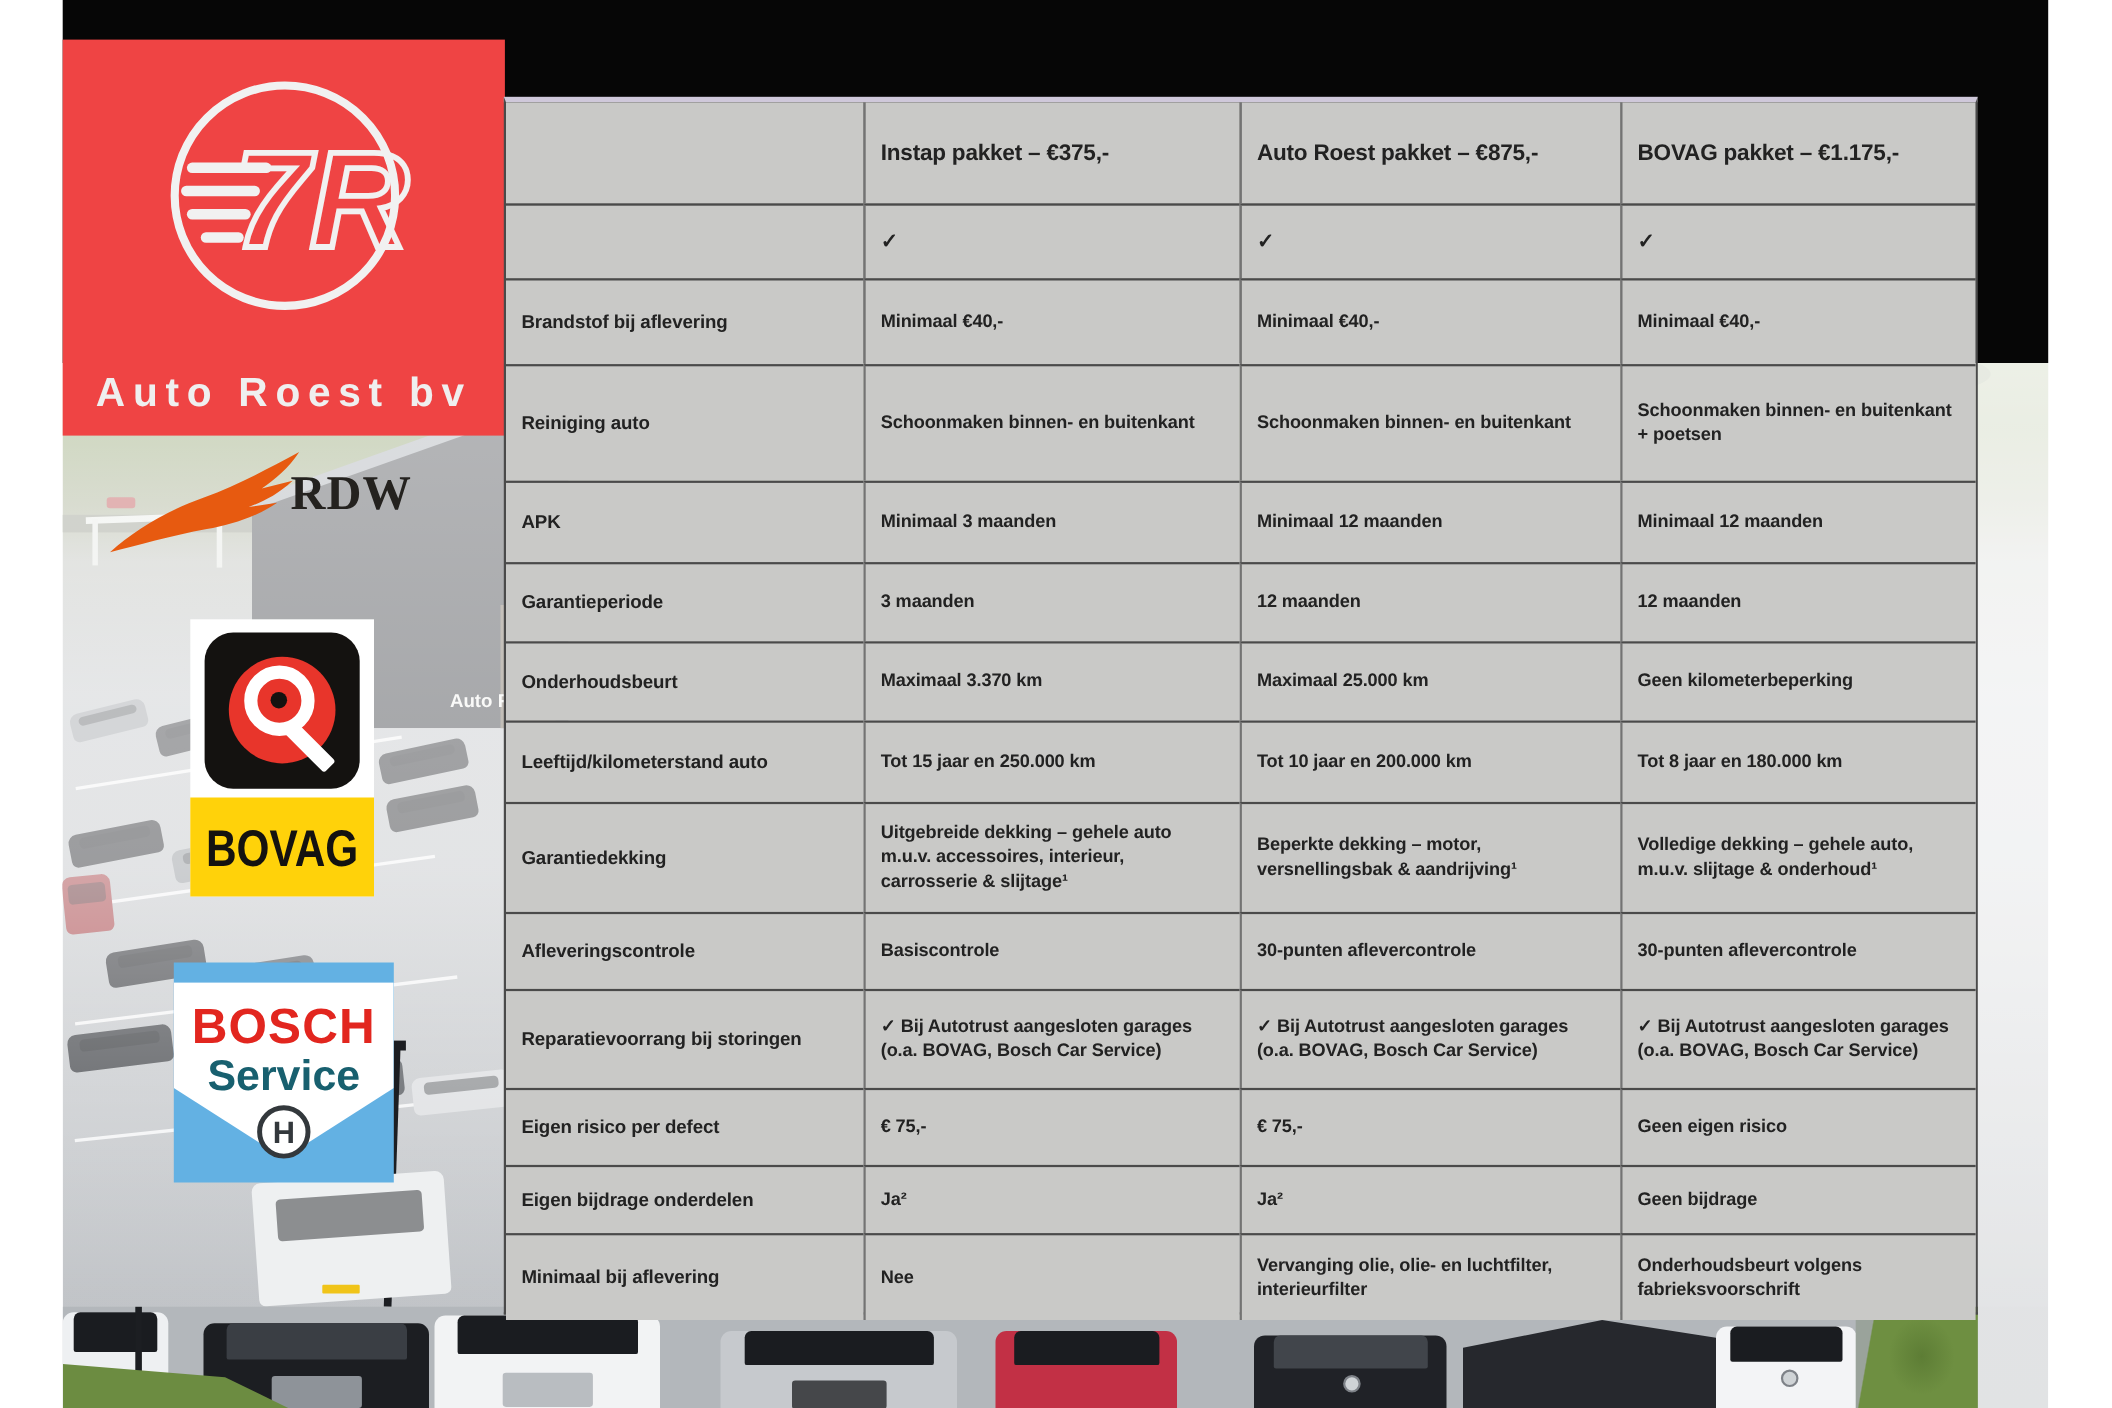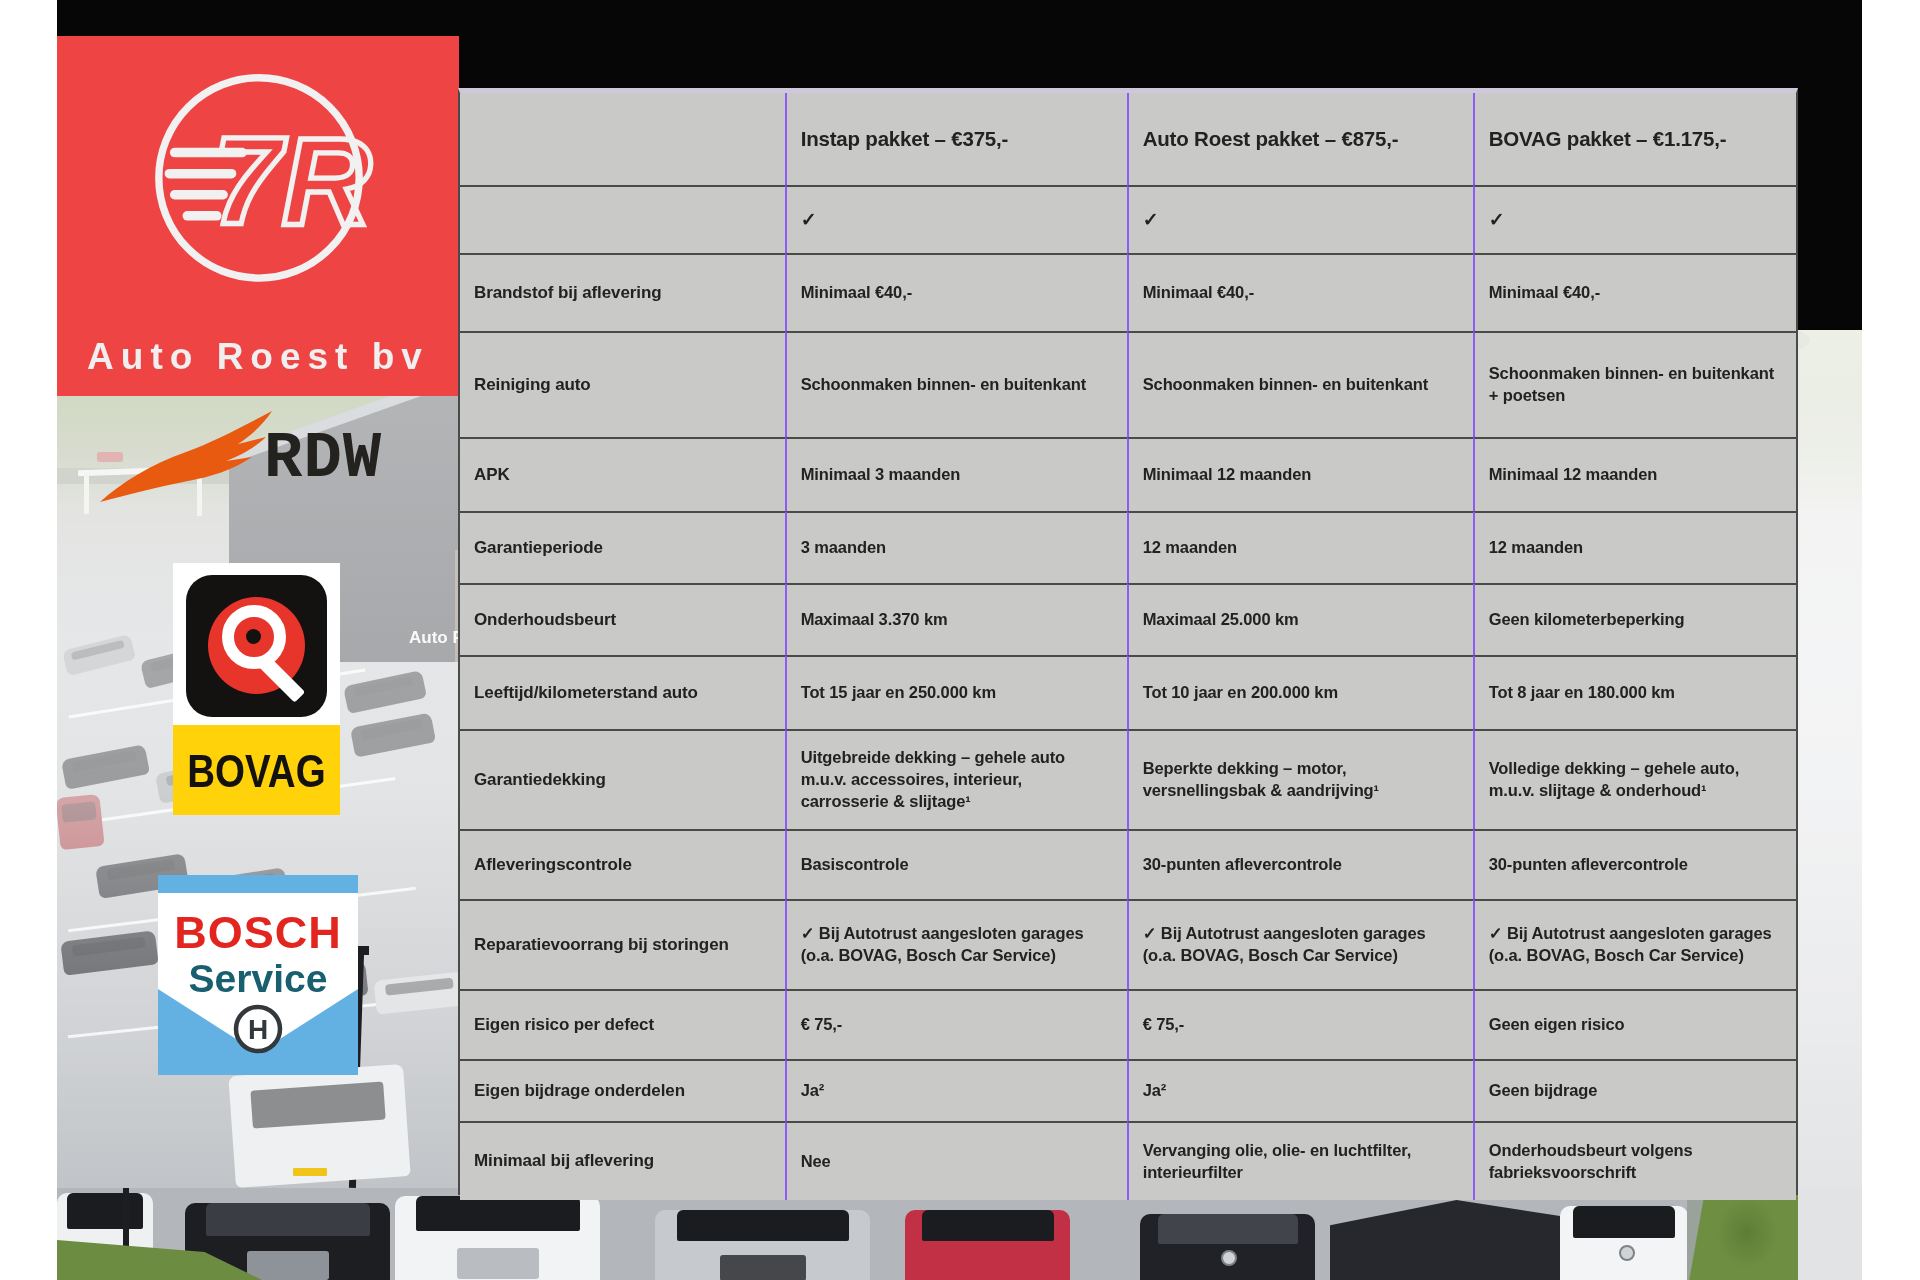--- a/index.html
+++ b/index.html
@@ -50,22 +50,22 @@
   .pole{position:absolute;background:#1c1e22;}
 
   
   .black-band{position:absolute;left:57px;top:0;width:1805px;height:330px;background:#060606;}
   .brand-box{position:absolute;left:57px;top:0;width:402px;height:360px;background:#ef4444;margin-top:36px;}
   .brand-name{position:absolute;left:0;right:0;bottom:18px;text-align:center;color:#efefef;
     font-size:37px;font-weight:bold;letter-spacing:7px;white-space:nowrap;}
 
   
   .rdw{position:absolute;left:92px;top:405px;width:330px;height:115px;}
-  .rdw-text{position:absolute;left:172px;top:18px;font-family:Liberation Mono, monospace;font-weight:bold;
-    font-size:64px;color:#24221f;letter-spacing:1px;}
+  .rdw-text{position:absolute;left:172px;top:18px;font-family:Liberation Serif, serif;font-weight:bold;
+    font-size:44px;color:#24221f;letter-spacing:1px;}
 
   
   .bovag{position:absolute;left:173px;top:563px;width:167px;height:252px;background:#ffffff;}
   .bovag-sq{position:absolute;left:13px;top:12px;width:141px;height:142px;background:#141210;border-radius:26px;}
   .bovag-red{position:absolute;left:22px;top:22px;width:97px;height:97px;border-radius:50%;background:#e8352b;}
   .bovag-ring{position:absolute;left:36px;top:30px;width:40px;height:40px;border-radius:50%;border:12px solid #ffffff;}
   .bovag-dot{position:absolute;left:60px;top:54px;width:15px;height:15px;border-radius:50%;background:#141210;}
   .bovag-handle{position:absolute;left:88px;top:78px;width:15px;height:52px;background:#ffffff;transform:rotate(-45deg);border-radius:3px;}
   .bovag-band{position:absolute;left:0;bottom:0;width:100%;height:90px;background:#ffd20a;
     display:flex;align-items:center;justify-content:center;}
@@ -80,21 +80,21 @@
   .bosch-s{position:absolute;left:0;width:100%;top:82px;text-align:center;color:#18606f;
     font-size:39px;font-weight:bold;}
   .bosch-sym{position:absolute;left:0;width:100%;top:128px;text-align:center;}
 
   
   .t{position:absolute;left:458px;top:88px;width:1340px;height:1107px;
      display:grid;grid-template-columns:24.3% 25.6% 25.9% 24.2%;
      grid-template-rows:92px 68px 78px 106px 74px 72px 72px 74px 100px 70px 90px 70px 62px 79px;
      border-top:5px solid #cfc8da;border-left:2px solid #4a4a4a;border-right:2px solid #4a4a4a;
      border-bottom:2px solid #4a4a4a;box-sizing:border-box;}
-  .c{background:#c9c9c7;border-top:2px solid #4a4a4a;border-left:2px solid #8b5cf6;
+  .c{background:#c9c9c7;border-top:2px solid #4a4a4a;border-left:2px solid #737373;
      display:flex;align-items:center;box-sizing:border-box;
      padding:6px 14px 6px 14px;color:#222222;font-weight:bold;font-size:16.5px;line-height:1.32;
      letter-spacing:-0.1px;}
   .c.nt{border-top:none;}
   .c.nl{border-left:none;}
   .c.h{font-size:20.5px;letter-spacing:-0.2px;}
   .c.lb{font-size:17px;}
   .c.k{font-size:19px;}
 
   .svg-abs{position:absolute;left:0;top:0;}

